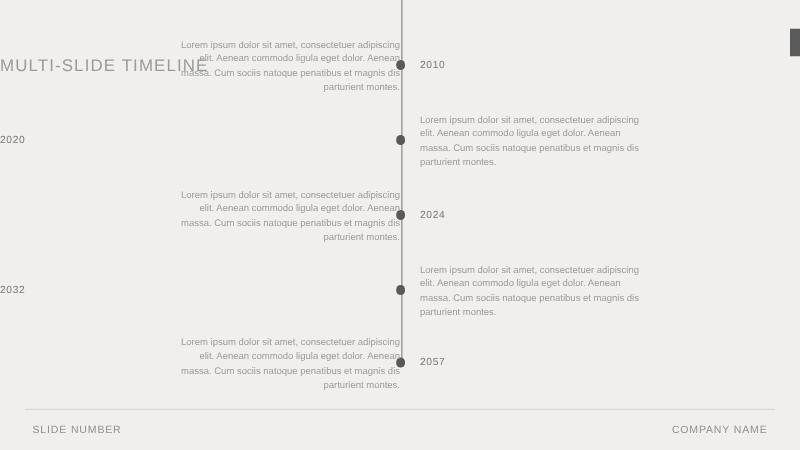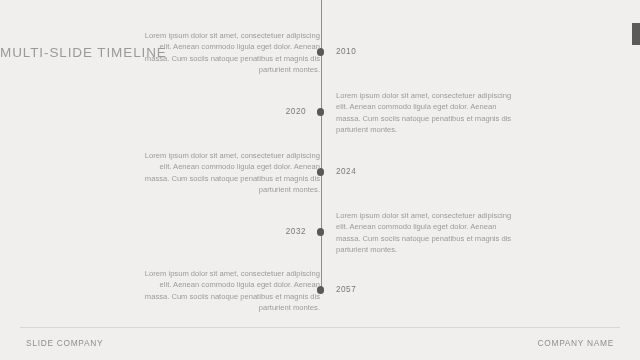--- a/index.html
+++ b/index.html
@@ -78,21 +78,21 @@
     white-space: nowrap;
     line-height: 12px;
   }
   .tl-year.right {
     left: 336px;
     text-align: center;
   }
   .tl-year.left {
     left: 0;
     width: 306px;
-    text-align: right;
+    text-align: left;
   }
   .tl-body {
     position: absolute;
     font-size: 7.6px;
     line-height: 11.4px;
     color: #9b9b9b;
     width: 186px;
   }
   .tl-body.left {
     left: 134px;
@@ -169,17 +169,17 @@
       </div>
       <div class="tl-row" style="top: 290px;">
         <div class="tl-dot"></div>
         <div class="tl-year right">2057</div>
         <div class="tl-body left">Lorem ipsum dolor sit amet, consectetuer adipiscing elit. Aenean commodo ligula eget dolor. Aenean massa. Cum sociis natoque penatibus et magnis dis parturient montes.</div>
       </div>
     </div>
 
   <div class="footer-rule"></div>
 
-  <div class="footer-left">SLIDE COMPANY</div>
+  <div class="footer-left">SLIDE NUMBER</div>
 
   <div class="footer-right">COMPANY NAME</div>
 
 </div>
 
 </body></html>

